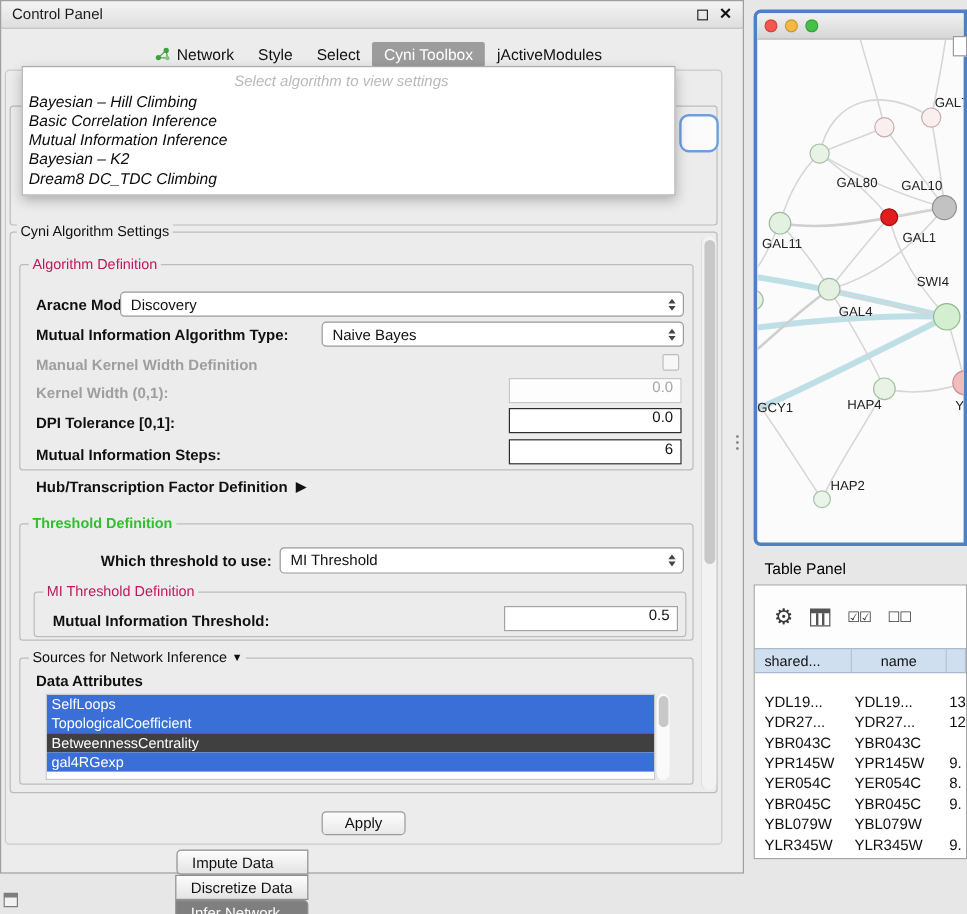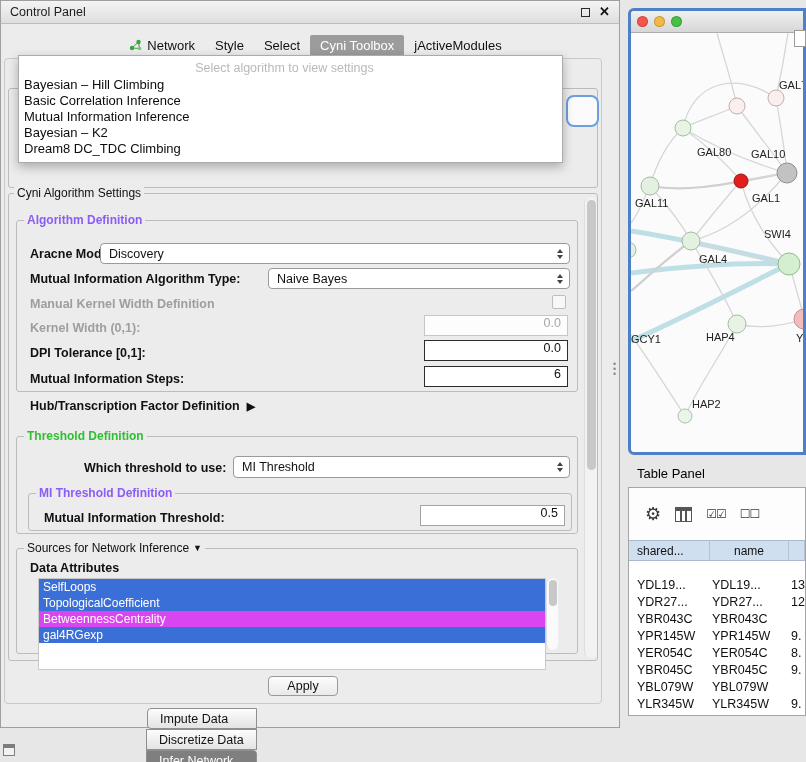--- a/index.html
+++ b/index.html
@@ -22,21 +22,21 @@
   .content-frame { left:4px; top:58px; width:598px; height:646px; border:1px solid #c9c9c9; border-radius:4px; }
 
   
   .tab-bar { left:0; top:32px; width:620px; height:26px; display:flex; justify-content:center; align-items:center;padding-left:11px; }
   .tab { padding:3px 10px; font-size:13px; color:#111; display:flex; align-items:center; gap:5px; border-radius:2px; cursor:default; }
   .tab-selected { color:#fff; }
 
   
   .groupbox { border:1px solid #bcbcbc; border-radius:3px; }
   .group-label { background:#ececec; padding:0 3px; font-size:12px; height:14px; line-height:14px; white-space:nowrap; }
-  .t-blue { color:#8b5cf6; font-weight:bold; }
+  .t-blue { color:#be185d; font-weight:normal; }
   .t-green { color:#2fbf2f; font-weight:bold; }
 
   .lbl { font-size:12.5px; white-space:nowrap; height:16px; line-height:16px; }
   .bold { font-weight:bold; }
   .dis { color:#9e9e9e; }
 
   .combo { height:21px; background:#fff; border:1px solid #9a9a9a; border-radius:4px;
     display:flex; align-items:center; padding-left:8px; font-size:12.5px; }
   .arrows { margin-left:auto; margin-right:6px; display:flex; flex-direction:column; gap:2px; }
   .arr-up { width:0; height:0; border-left:3.5px solid transparent; border-right:3.5px solid transparent; border-bottom:4px solid #444; }
@@ -64,21 +64,21 @@
     font-size:12.5px; display:flex; align-items:center; justify-content:center; }
   .seg-bar { display:flex; }
   .seg { height:21px; padding:0 12px; font-size:12.5px; display:flex; align-items:center;
     background:linear-gradient(#fdfdfd,#e3e3e3); border:1px solid #8f8f8f; margin-left:-1px; }
   .seg:first-child { border-radius:4px 0 0 4px; margin-left:0; }
   .seg:last-child { border-radius:0 4px 4px 0; }
   .seg-selected { background:#7f7f7f; color:#fff; }
 
   
   .dd-popup { left:18px; top:55px; width:545px; background:#fff; border:1px solid #ababab;
-    box-shadow:0 4px 10px rgba(0,0,0,.28); padding:4px 12px 5px 0; z-index:50; }
+    box-shadow:0 4px 10px rgba(0,0,0,.28); padding:4px 12px 5px 0; z-index:50;font-style:italic; }
   .dd-placeholder { text-align:center; color:#b9b9b9; font-size:12.5px; height:17px; line-height:17px; }
   .dd-item { height:16px; line-height:16px; font-size:13px; padding-left:5px; color:#0c0c0c; white-space:nowrap; }
   .dd-item-selected { font-weight:bold; }
 
   .info-btn { left:566px; top:95px; width:33px; height:32px; background:#fbfbfb;
     border:2px solid #6b9fe0; border-radius:8px; }
 
   
   .net-window { left:628px; top:8px; width:178px; height:447px; border:3px solid #4d80c4;
     border-radius:6px 0 0 6px; background:#fbfbfb; overflow:hidden; }
@@ -223,24 +223,24 @@
 <div class="abs field" style="left:420px;top:505px;width:145px;">
   <span>0.5</span>
 </div>
 
 <div class="abs groupbox" style="left:16px;top:548px;width:562px;height:106px;"></div>
 <div class="abs group-label" style="left:24px;top:541px;display:flex;align-items:center;">
   <span>Sources for Network Inference</span>
   <span class="src-arrow">▼</span>
 </div>
 <div class="abs lbl bold" style="left:30px;top:560px;">Data Attributes</div>
-<div class="abs attr-list" style="left:38px;top:578px;width:508px;height:92px;">
+<div class="abs attr-list" style="left:38px;top:578px;width:508px;height:72px;">
     <div class="attr-item" style="background: rgb(59, 111, 216);">SelfLoops</div>
     <div class="attr-item" style="background: rgb(59, 111, 216);">TopologicalCoefficient</div>
-    <div class="attr-item" style="background: #d946ef;">BetweennessCentrality</div>
+    <div class="attr-item" style="background: #404040;">BetweennessCentrality</div>
     <div class="attr-item" style="background: rgb(59, 111, 216);">gal4RGexp</div>
   </div>
 <div class="abs vtrack" style="left:546px;top:578px;width:12px;height:72px;background:#fafafa;">
   <div class="vthumb" style="left:2px;top:2px;width:8px;height:26px;"></div>
 </div>
 
 <div class="abs btn" style="left:268px;top:676px;width:70px;height:20px;">Apply</div>
 <div class="abs seg-bar" style="left:147px;top:708px;flex-direction:column;">
     <div class="seg">Impute Data</div>
     <div class="seg">Discretize Data</div>

